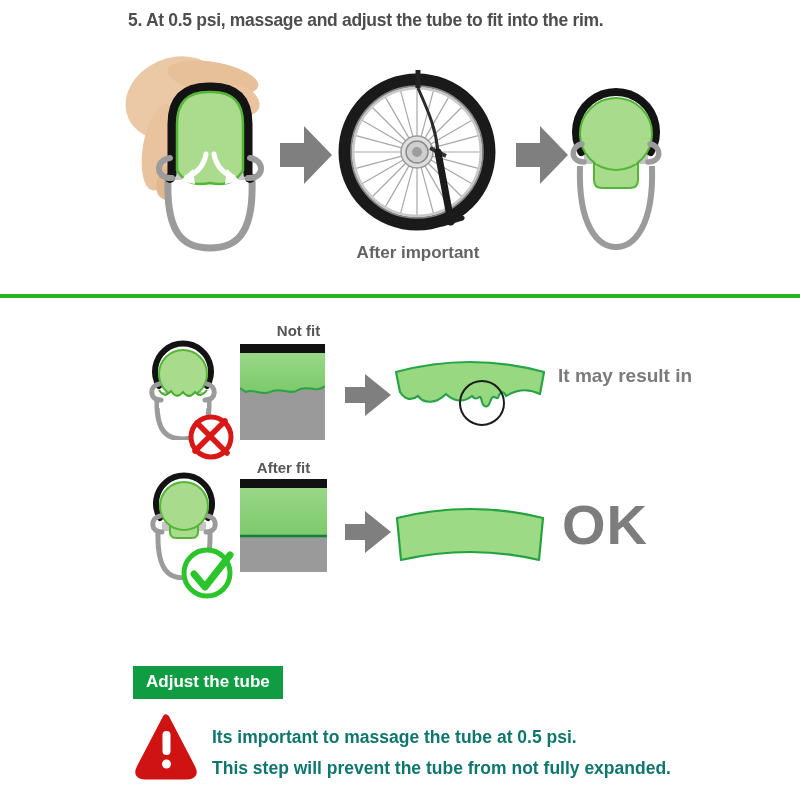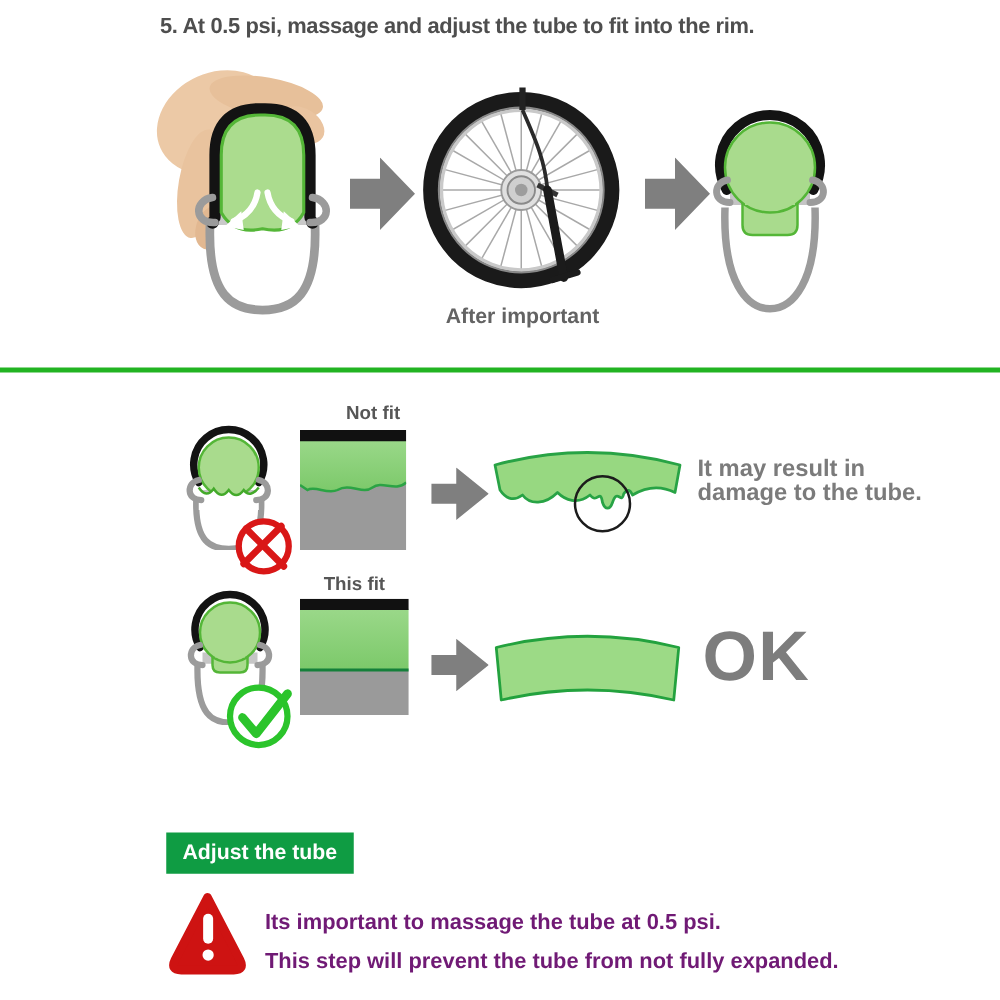--- a/index.html
+++ b/index.html
@@ -7,21 +7,21 @@
           font-family:"Liberation Sans",sans-serif;}
   .abs{position:absolute;}
   .title{left:128px;top:10px;font-size:17.5px;font-weight:700;color:#4e4e4e;letter-spacing:-0.3px;}
   .caption{left:334px;top:243px;width:168px;text-align:center;font-size:17px;font-weight:700;color:#636363;}
   .divider{left:0;top:294px;width:800px;height:4px;background:#22b422;}
   .fit-label{width:87px;text-align:center;font-size:15px;font-weight:700;color:#565656;}
   .result-text{left:558px;top:366px;font-size:19px;font-weight:600;color:#7b7b7b;line-height:19px;}
   .ok-text{left:562px;top:492px;font-size:56px;font-weight:700;color:#7d7d7d;letter-spacing:1px;}
   .badge{left:133px;top:666px;background:#0f9c43;color:#ffffff;font-size:17px;font-weight:700;
          padding:6px 13px 7px 13px;}
-  .note{left:212px;top:722px;font-size:17.5px;font-weight:600;color:#701a75;line-height:31px;}
+  .note{left:212px;top:722px;font-size:17.5px;font-weight:600;color:#0f766e;line-height:31px;}
 </style>
 </head>
 <body>
 
 <div id="canvas">
 
   <div class="abs title">5. At 0.5 psi, massage and adjust the tube to fit into the rim.</div>
 
   <svg class="abs" style="left:116px;top:52px" width="186" height="206" viewBox="0 0 186 206">
 
@@ -144,39 +144,38 @@
 
   <svg class="abs" style="left:390px;top:346px" width="160" height="86" viewBox="0 0 160 86">
     <path d="M6,26 Q80,6 154,26 L150,48 C138,42 126,44 116,50 Q113,43 109,49 C107,58 104,44 100,56
              C98,62 94,62 92,56 C90,44 88,58 82,50 C72,58 62,54 56,48 C46,58 34,58 28,50
              C20,56 14,52 10,46 Z" fill="#97d881" stroke="#28a345" stroke-width="2.2" stroke-linejoin="round"></path>
     <circle cx="92" cy="57" r="22" fill="none" stroke="#1c1c1c" stroke-width="2"></circle>
   </svg>
 
   <div class="abs result-text">
     <div>It may result in</div>
-    <div>damage to the tube.</div>
   </div>
 
   <svg class="abs" style="left:148px;top:470px" width="72" height="110" viewBox="0 0 72 110">
     <path d="M10,62 C9,102 22,108 36,108 C50,108 63,102 62,62" fill="#ffffff" stroke="#9b9b9b" stroke-width="5"></path>
     <rect x="14" y="52" width="44" height="9" fill="#c6c6c6"></rect>
     <path d="M12,48 A28,28 0 1 1 60,48" fill="none" stroke="#131313" stroke-width="6" stroke-linecap="round"></path>
     <path d="M22,50 h28 v12 q0,6 -6,6 h-16 q-6,0 -6,-6 z" fill="#a9db8d" stroke="#54b637" stroke-width="2"></path>
     <circle cx="36" cy="36" r="24" fill="#a9db8d" stroke="#54b637" stroke-width="2"></circle>
     <rect x="24" y="44" width="24" height="12" fill="#a9db8d"></rect>
     <path d="M12,46 c-10,2 -10,16 2,16" fill="none" stroke="#9b9b9b" stroke-width="5" stroke-linecap="round"></path>
     <path d="M60,46 c10,2 10,16 -2,16" fill="none" stroke="#9b9b9b" stroke-width="5" stroke-linecap="round"></path>
   </svg>
   <svg class="abs" style="left:180px;top:543px" width="60" height="60" viewBox="0 0 60 60">
     <circle cx="27" cy="30" r="23" fill="#ffffff" stroke="#2bc42b" stroke-width="5"></circle>
     <path d="M14,31 L25,44 L50,12" fill="none" stroke="#2bc42b" stroke-width="7" stroke-linecap="round" stroke-linejoin="round"></path>
   </svg>
 
-  <div class="abs fit-label" style="left:240px;top:459px">This fit</div>
+  <div class="abs fit-label" style="left:240px;top:459px">After fit</div>
 
   <svg class="abs" style="left:240px;top:479px" width="87" height="93" viewBox="0 0 87 93">
     <defs>
       <linearGradient id="g2" x1="0" y1="0" x2="0" y2="1">
         <stop offset="0" stop-color="#9ad889"></stop>
           <stop offset="1" stop-color="#7cc96a"></stop>
       </linearGradient>
     </defs>
     <rect x="0" y="57" width="87" height="36" fill="#9a9a9a"></rect>
     <rect x="0" y="8" width="87" height="49" fill="url(#g2)"></rect>

